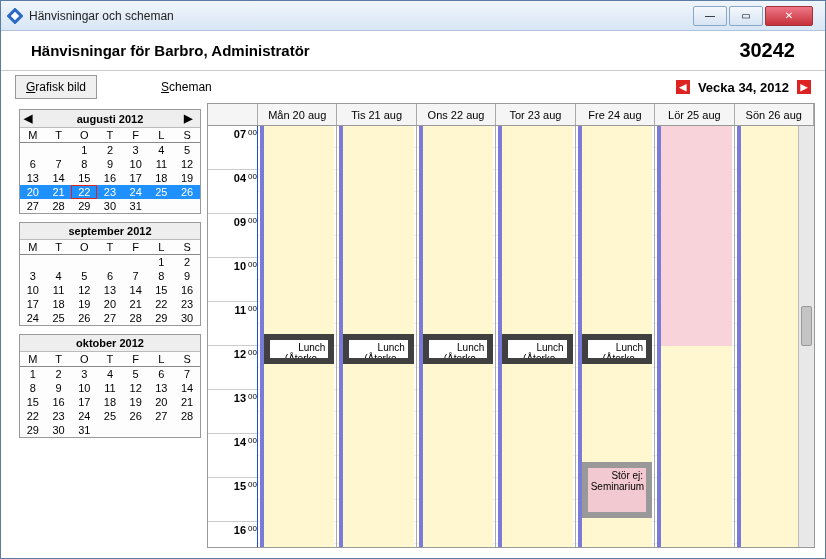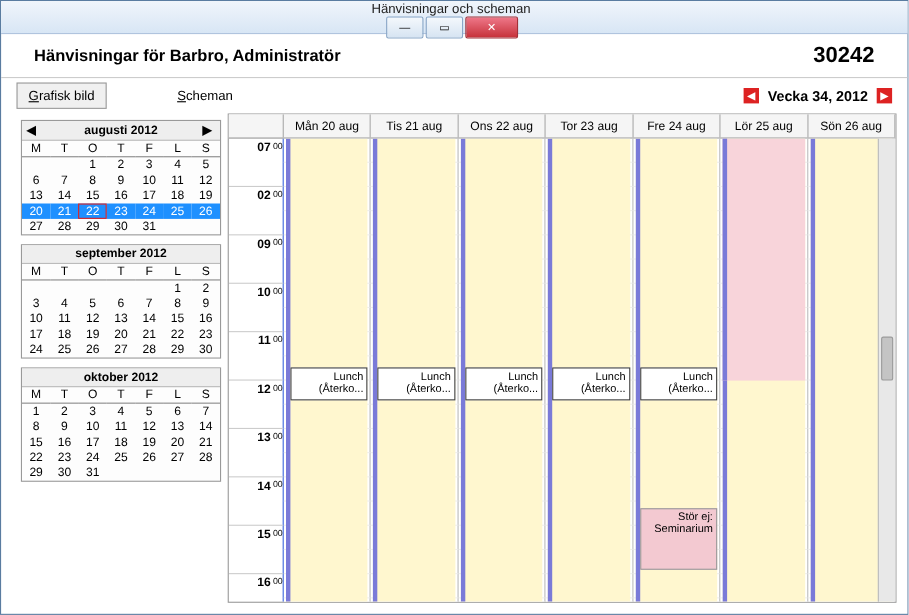--- a/index.html
+++ b/index.html
@@ -1,18 +1,18 @@
 <!DOCTYPE html>
 <html><head>
 <meta charset="utf-8">
 <style>
 * { box-sizing: border-box; margin: 0; padding: 0; font-family: Tahoma, Arial, sans-serif; }
 body { background: #dce8f4; width: 826px; height: 559px; overflow: hidden; }
 .window { width: 826px; height: 559px; background: #fff; border: 1px solid #5a7ca0; display: flex; flex-direction: column; }
-.titlebar { height: 30px; background: linear-gradient(#f0f5fb,#d8e6f5); display: flex; align-items: center; padding: 0 12px 0 6px; border-bottom: 1px solid #b0c4de; flex-direction: column; }
+.titlebar { height: 30px; background: linear-gradient(#f0f5fb,#d8e6f5); display: flex; align-items: center; padding: 0 12px 0 6px; border-bottom: 1px solid #b0c4de; }
 .titlebar .icon { width: 16px; height: 16px; margin-right: 6px; }
 .titlebar .title { font-size: 12px; color: #222; flex: 1; }
 .winbtns { display: flex; }
 .winbtn { width: 34px; height: 20px; margin-left: 2px; border: 1px solid #8aa7c7; background: linear-gradient(#f4f8fc,#d6e4f2); font-size: 10px; display: flex; align-items: center; justify-content: center; cursor: pointer; border-radius: 2px; }
 .winbtn.close { background: linear-gradient(#e78,#c6313a); border-color: #a13038; color: #fff; width: 48px; }
 .header { padding: 8px 30px; display: flex; justify-content: space-between; align-items: center; border-bottom: 1px solid #ccc; }
 .header .t { font-size: 15px; font-weight: bold; }
 .header .id { font-size: 20px; font-weight: bold; }
 .toolbar { display: flex; align-items: center; padding: 4px 14px 4px 14px; }
 .tab { font-size: 12px; padding: 4px 10px; border: 1px solid transparent; cursor: pointer; margin-right: 6px; }
@@ -38,21 +38,21 @@
 .daycol-h { flex: 1; border-right: 1px solid #aaa; display: flex; align-items: center; justify-content: center; }
 .sched-body { flex: 1; display: flex; overflow: hidden; position: relative; }
 .timecol { width: 50px; border-right: 1px solid #1d4ed8; }
 .hourcell { height: 44px; border-bottom: 1px solid #ccc; position: relative; font-size: 11px; padding-left: 4px; padding-top: 2px; }
 .hourcell .m { font-size: 8px; vertical-align: top; margin-left: 2px;}
 .daycol { flex: 1; border-right: 1px solid #aaa; position: relative; background: #fff; }
 .daycol .bg { position: absolute; inset: 0; }
 .bg .row { height: 22px; border-bottom: 1px solid #eee; }
 .workbg { position: absolute; left: 2px; right: 2px; top: 0; bottom: 0; background: #fff7cf; border-left: 4px solid #7a7ad8; }
 .weekendbg { position: absolute; left: 2px; right: 2px; top: 0; height: 220px; background: #f8d4da; border-left: 4px solid #7a7ad8; }
-.event { position: absolute; left: 6px; right: 2px; background: #fff; border: 1px solid #404040; font-size: 10px; padding: 2px 3px; overflow: hidden; z-index:2;}
+.event { position: absolute; left: 6px; right: 2px; background: #fff; border: 6px solid #404040; font-size: 10px; padding: 2px 3px; overflow: hidden; z-index:2;}
 .event.pink { background: #f3c9d1; border-color:#999;}
 .vscroll { position: absolute; right: 0; top: 22px; bottom: 0; width: 16px; background: #e8e8e8; border-left: 1px solid #bbb; }
 .vscroll .thumb { position: absolute; left: 2px; right: 2px; top: 180px; height: 40px; background: #c4c4c4; border: 1px solid #999; border-radius: 2px; }
 </style>
 </head>
 <body>
 
 <div class="window">
   <div class="titlebar">
     <svg class="icon" viewBox="0 0 16 16">
@@ -291,21 +291,21 @@
           <div class="daycol-h">Tis 21 aug</div>
           <div class="daycol-h">Ons 22 aug</div>
           <div class="daycol-h">Tor 23 aug</div>
           <div class="daycol-h">Fre 24 aug</div>
           <div class="daycol-h">Lör 25 aug</div>
           <div class="daycol-h">Sön 26 aug</div>
         </div>
       <div class="sched-body" id="schedbody">
           <div class="timecol">
             <div class="hourcell"><b>07</b><span class="m">00</span></div>
-            <div class="hourcell"><b>02</b><span class="m">00</span></div>
+            <div class="hourcell"><b>04</b><span class="m">00</span></div>
             <div class="hourcell"><b>09</b><span class="m">00</span></div>
             <div class="hourcell"><b>10</b><span class="m">00</span></div>
             <div class="hourcell"><b>11</b><span class="m">00</span></div>
             <div class="hourcell"><b>12</b><span class="m">00</span></div>
             <div class="hourcell"><b>13</b><span class="m">00</span></div>
             <div class="hourcell"><b>14</b><span class="m">00</span></div>
             <div class="hourcell"><b>15</b><span class="m">00</span></div>
             <div class="hourcell"><b>16</b><span class="m">00</span></div>
           </div>
           <div class="daycol">

